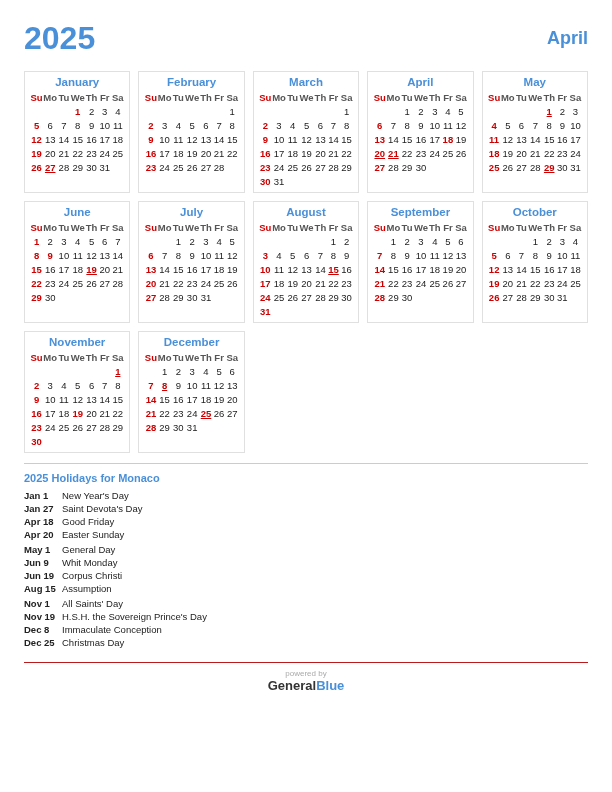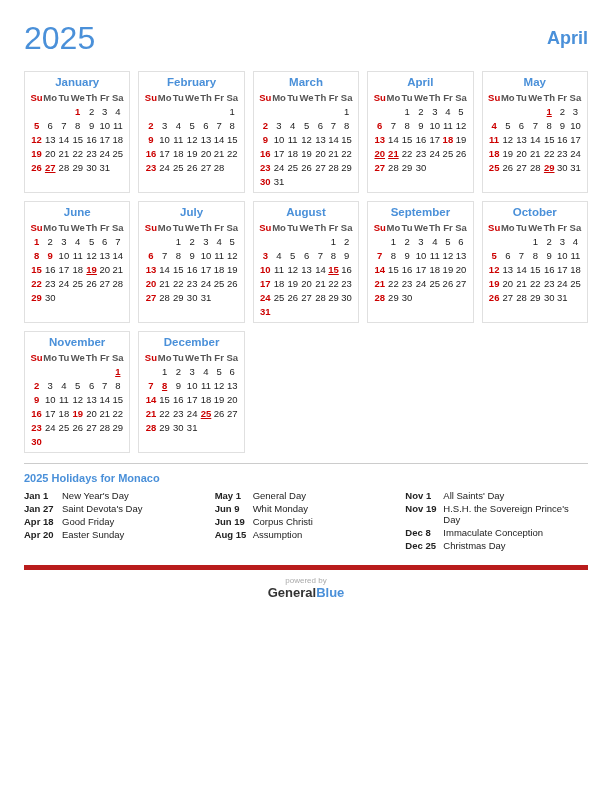--- a/index.html
+++ b/index.html
@@ -13,21 +13,21 @@
       color: #222;
     }
     .header {
       display: flex;
       justify-content: space-between;
       align-items: center;
       margin-bottom: 14px;
     }
     .header-year {
       font-size: 32px;
-      font-weight: normal;
+      font-weight: bold;
       color: #4a90d9;
     }
     .header-country {
       font-size: 18px;
       font-weight: bold;
       color: #4a90d9;
     }
     .calendars-grid {
       display: grid;
       grid-template-columns: 1fr 1fr 1fr 1fr 1fr;
@@ -71,42 +71,42 @@
       margin-top: 4px;
     }
     .holidays-title {
       font-size: 11px;
       font-weight: bold;
       color: #4a90d9;
       margin-bottom: 6px;
     }
     .holidays-grid {
       display: grid;
-      grid-template-columns: 1fr 1fr 1fr;
+      grid-template-columns: 1fr;
       gap: 2px 8px;
     }
     .holiday-item {
       display: flex;
       gap: 4px;
       margin-bottom: 2px;
     }
     .holiday-date {
       font-size: 9.5px;
       font-weight: bold;
       color: #222;
       min-width: 34px;
     }
     .holiday-name {
       font-size: 9.5px;
       color: #222;
     }
     .footer {
       text-align: center;
       margin-top: 12px;
-      border-top: 5px solid #b91c1c;
+      border-top: 1px solid #b91c1c;
       padding-top: 6px;
     }
     .footer-powered {
       font-size: 8px;
       color: #aaa;
     }
     .footer-brand {
       font-size: 13px;
       font-weight: bold;
       color: #333;

